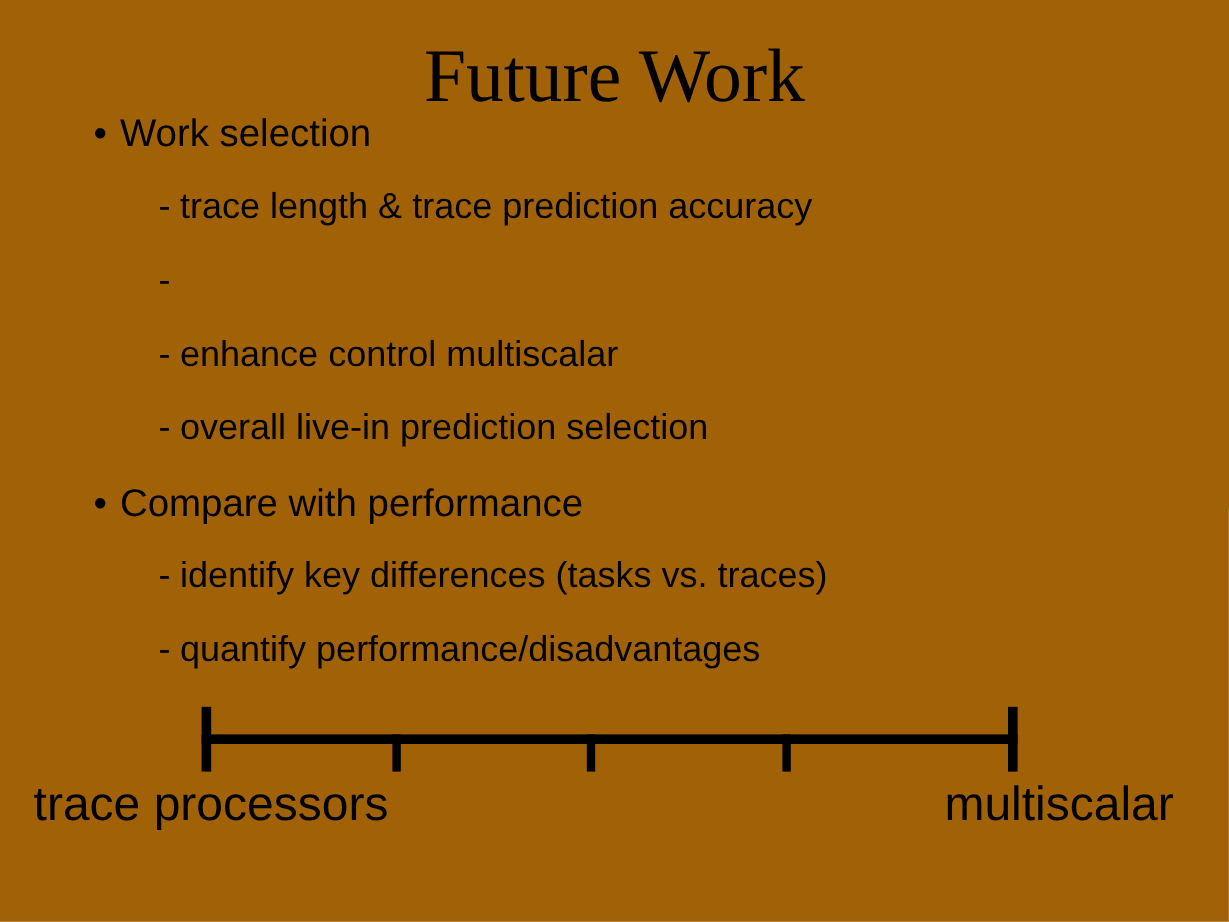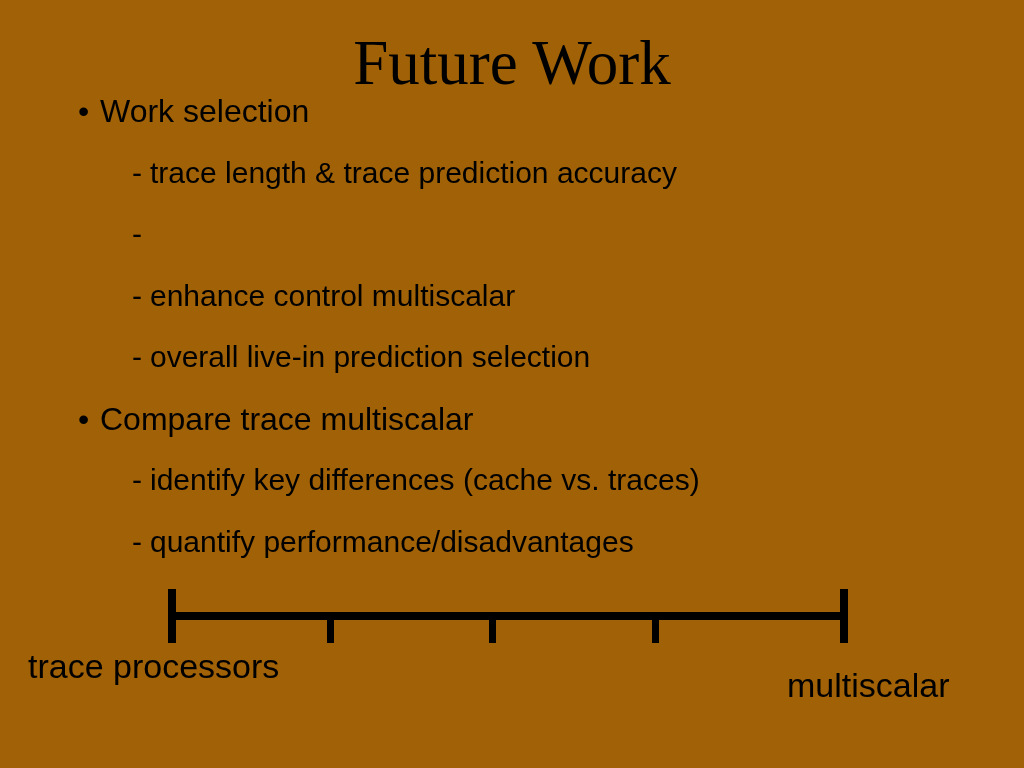--- a/index.html
+++ b/index.html
@@ -87,27 +87,27 @@
     width: 7px;
     height: 31px;
     background: #000;
   }
   .tick.t1 { left: 159px; }
   .tick.t2 { left: 321px; }
   .tick.t3 { left: 484px; }
   .axis-label {
     position: absolute;
     font-family: "Liberation Sans", sans-serif;
-    font-size: 34px;
+    font-size: 40px;
     line-height: 1.1;
     color: #000;
     white-space: nowrap;
   }
   .axis-label.left  { left: 28px;  top: 648px; }
-  .axis-label.right { left: 787px; top: 667px; }
+  .axis-label.right { left: 787px; top: 648px; }
 </style>
 </head>
 <body>
 
 <div class="slide">
 
   <h1 class="slide-title">Future Work</h1>
 
   <div class="bullets">
 
@@ -130,26 +130,26 @@
       <span class="text">enhance control multiscalar</span>
     </div>
 
     <div class="bullet-line level2">
       <span class="marker">-</span>
       <span class="text">overall live-in prediction selection</span>
     </div>
 
     <div class="bullet-line level1">
       <span class="marker">•</span>
-      <span class="text">Compare trace multiscalar</span>
+      <span class="text">Compare with performance</span>
     </div>
 
     <div class="bullet-line level2">
       <span class="marker">-</span>
-      <span class="text">identify key differences (cache vs. traces)</span>
+      <span class="text">identify key differences (tasks vs. traces)</span>
     </div>
 
     <div class="bullet-line level2">
       <span class="marker">-</span>
       <span class="text">quantify performance/disadvantages</span>
     </div>
 
   </div>
 
   <div class="spectrum">

